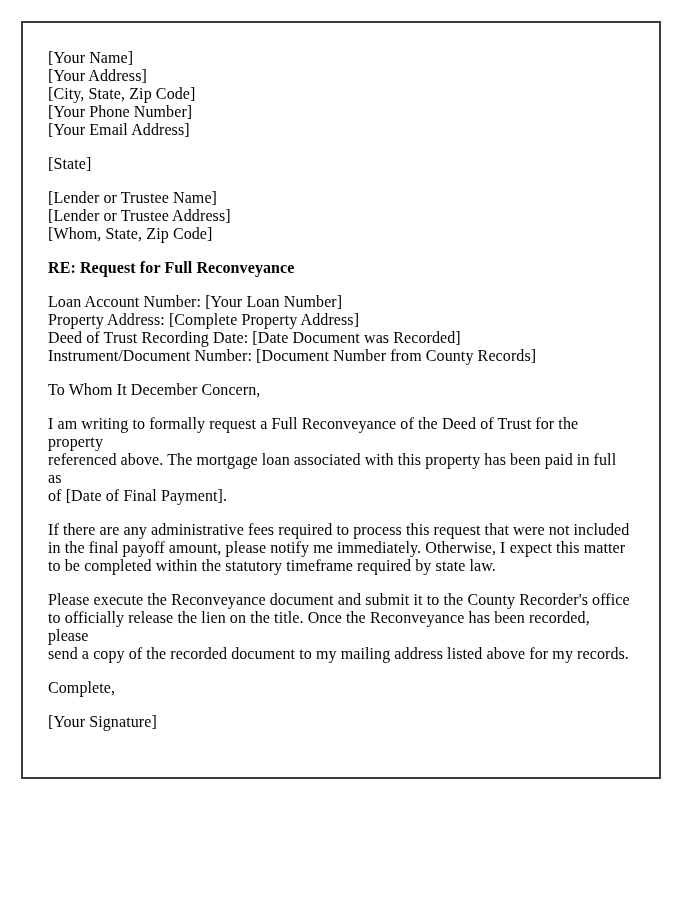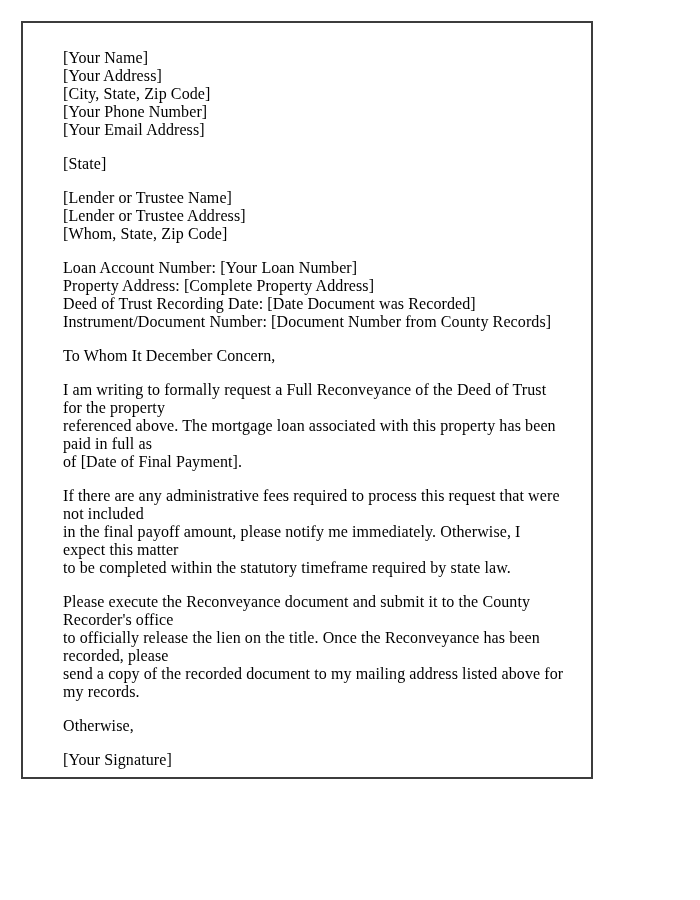--- a/index.html
+++ b/index.html
@@ -11,26 +11,26 @@
     width: 700px;
     height: 900px;
     position: relative;
     font-family: "Liberation Serif", "DejaVu Serif", serif;
     color: #000000;
   }
   .document {
     position: absolute;
     left: 21px;
     top: 21px;
-    width: 572px;
+    width: 640px;
     height: 758px;
     box-sizing: border-box;
     border: 2px solid #3c3c3c;
     background: #ffffff;
-    padding: 26px 27px 20px 40px;
+    padding: 26px 27px 20px 25px;
     overflow: hidden;
   }
   .block {
     margin: 0 0 16px 0;
     font-size: 16px;
     line-height: 18px;
     white-space: pre-line;
     letter-spacing: 0.1px;
   }
   .block:last-child {
@@ -50,20 +50,21 @@
 [City, State, Zip Code]
 [Your Phone Number]
 [Your Email Address]</div>
 
   <div class="block">[State]</div>
 
   <div class="block">[Lender or Trustee Name]
 [Lender or Trustee Address]
 [Whom, State, Zip Code]</div>
 
+  <div class="block subject">RE: Request for Full Reconveyance</div>
 
   <div class="block">Loan Account Number: [Your Loan Number]
 Property Address: [Complete Property Address]
 Deed of Trust Recording Date: [Date Document was Recorded]
 Instrument/Document Number: [Document Number from County Records]</div>
 
   <div class="block">To Whom It December Concern,</div>
 
   <div class="block">I am writing to formally request a Full Reconveyance of the Deed of Trust for the property
 referenced above. The mortgage loan associated with this property has been paid in full as
@@ -71,17 +72,17 @@
 
   <div class="block">If there are any administrative fees required to process this request that were not included
 in the final payoff amount, please notify me immediately. Otherwise, I expect this matter
 to be completed within the statutory timeframe required by state law.</div>
 
   <div class="block">Please execute the Reconveyance document and submit it to the County Recorder's office
 to officially release the lien on the title. Once the Reconveyance has been recorded, please
 send a copy of the recorded document to my mailing address listed above for my records.</div>
 
 
-  <div class="block">Otherwise,</div>
+  <div class="block">Complete,</div>
 
   <div class="block">[Your Signature]</div>
 
 </div>
 
 </body></html>

